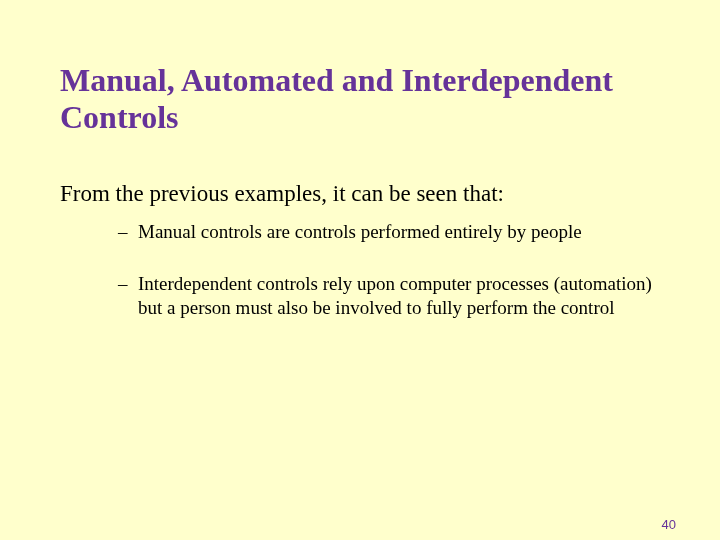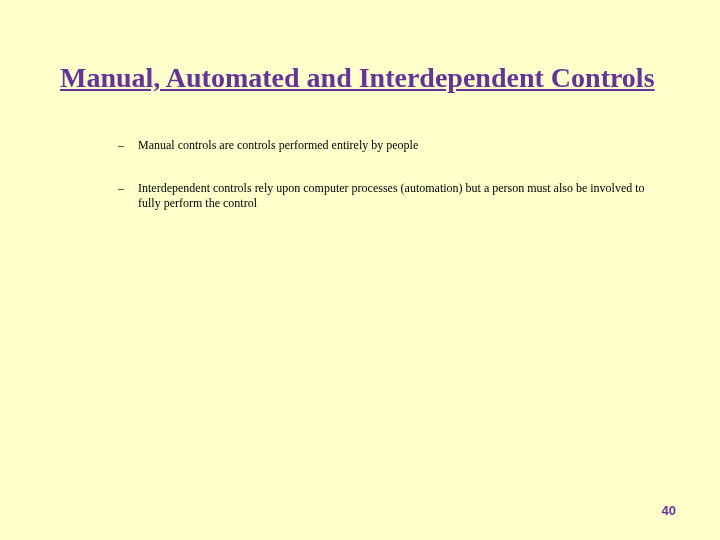--- a/index.html
+++ b/index.html
@@ -13,63 +13,63 @@
     overflow: hidden;
   }
   .slide {
     position: relative;
     width: 720px;
     height: 540px;
     box-sizing: border-box;
     padding: 62px 60px 0 60px;
   }
   .title {
-    font-size: 28px;
+    font-size: 32px;
     font-weight: bold;
     color: #663399;
-    text-decoration: underline;
     margin: 0 0 44px 0;
     line-height: 1.15;
   }
   .intro {
     font-size: 23px;
     margin: 0 0 12px 0;
     line-height: 1.25;
   }
   .bullets {
     margin: 0;
     padding: 0 0 0 58px;
     list-style: none;
   }
   .bullets li {
-    font-size: 12px;
+    font-size: 19px;
     line-height: 1.25;
     margin: 0 0 28px 0;
     padding-left: 20px;
     text-indent: -20px;
   }
   .bullets li.last { margin-bottom: 0; }
   .bullets li .dash {
     display: inline-block;
     width: 20px;
     text-indent: 0;
   }
   .pagenum {
     position: absolute;
     right: 44px;
-    bottom: 22px;
+    bottom: 8px;
     font-family: Arial, Helvetica, sans-serif;
     font-size: 13px;
-    font-weight: bold;
+    font-weight: normal;
     color: #663399;
   }
 </style>
 </head>
 <body>
 
 <div class="slide">
   <h1 class="title">Manual, Automated and Interdependent Controls</h1>
+  <p class="intro">From the previous examples, it can be seen that:</p>
   <ul class="bullets">
     <li><span class="dash">–</span><span>Manual controls are controls performed entirely by people</span></li>
     <li class="last" style=""><span class="dash">–</span><span>Interdependent controls rely upon computer processes (automation) but a person must also be involved to fully perform the control</span></li>
   </ul>
   <div class="pagenum">40</div>
 </div>
 
 </body></html>

